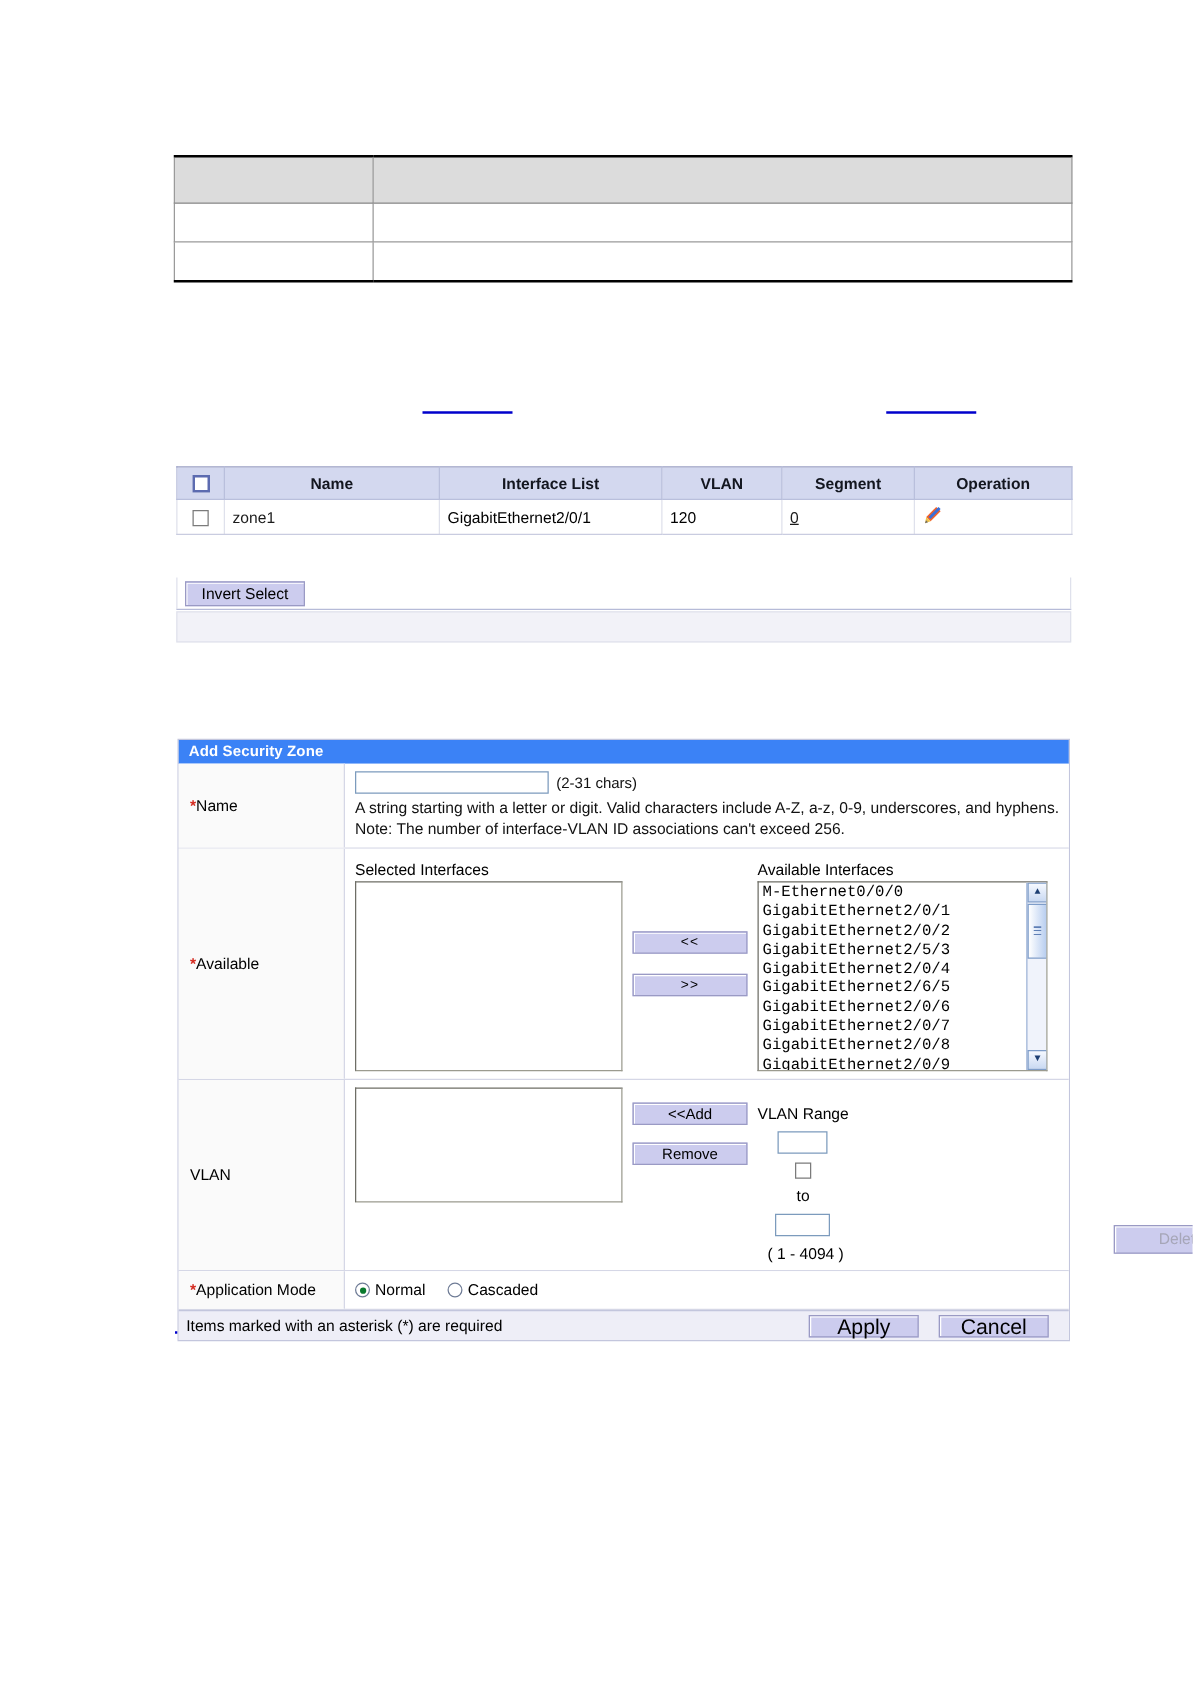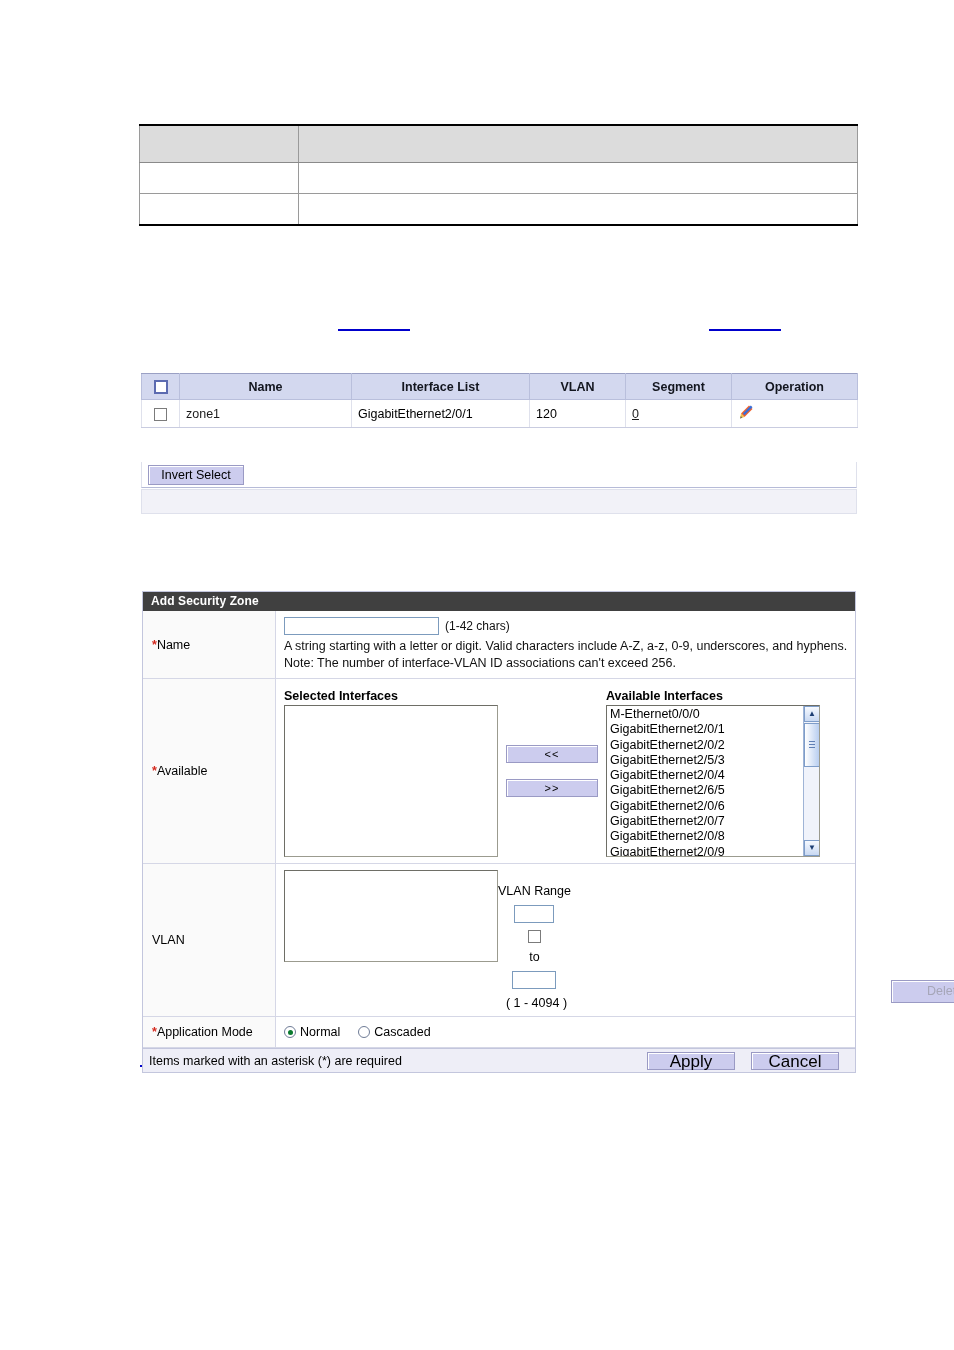--- a/index.html
+++ b/index.html
@@ -152,21 +152,21 @@
     position: absolute;
     left: 142px;
     top: 591px;
     width: 714px;
     border: 1px solid #c3c6dd;
     box-sizing: border-box;
     background: #ffffff;
   }
   #form-title {
     height: 19px;
-    background: #404040;
+    background: #3b82f6;
     color: #ffffff;
     font-weight: bold;
     font-size: 12px;
     line-height: 19px;
     padding-left: 8px;
     letter-spacing: 0.1px;
   }
   .frow {
     display: flex;
     border-bottom: 1px solid #d5d7e6;
@@ -202,33 +202,33 @@
   .hint { font-size: 12px; color: #111111; }
   .note-line { font-size: 12.5px; color: #111111; line-height: 17px; }
 
   
   .dual {
     display: flex;
     align-items: flex-start;
     padding-top: 4px;
   }
   .listcol { width: 214px; }
-  .listcap { font-size: 12.5px; margin-bottom: 2px; font-weight: bold; }
+  .listcap { font-size: 12.5px; margin-bottom: 2px; }
   .listbox {
     border: 1px solid #9b9b8f;
     border-top-color: #6e6e66;
     border-left-color: #6e6e66;
     background: #ffffff;
     height: 152px;
     box-sizing: border-box;
     overflow: hidden;
     position: relative;
   }
   .listbox.sel { width: 214px; }
-  .listbox.avail { width: 214px; padding-right: 16px; }
+  .listbox.avail { width: 232px; padding-right: 16px; font-family: Liberation Mono, monospace; }
   .opt {
     font-size: 12.5px;
     line-height: 15.3px;
     padding-left: 3px;
     white-space: nowrap;
     color: #000000;
   }
   .midcol {
     width: 108px;
     display: flex;
@@ -417,21 +417,21 @@
   <div id="form-title">Add Security Zone</div>
 
   <div class="frow">
     <div class="flabel">
       <span class="req-star">*</span>
         <span>Name</span>
     </div>
     <div class="fbody">
       <div style="display:flex;align-items:center;gap:6px;">
         <input class="txtin" type="text" style="width: 155px;" value="">
-        <span class="hint">(1-42 chars)</span>
+        <span class="hint">(2-31 chars)</span>
       </div>
       <div class="note-line" style="margin-top:3px;">A string starting with a letter or digit. Valid characters include A-Z, a-z, 0-9, underscores, and hyphens.</div>
       <div class="note-line">Note: The number of interface-VLAN ID associations can't exceed  256.</div>
     </div>
   </div>
 
   <div class="frow">
     <div class="flabel">
       <span class="req-star">*</span>
         <span>Available</span>
@@ -478,20 +478,24 @@
     </div>
   </div>
 
   <div class="frow">
     <div class="flabel">
       <span>VLAN</span>
     </div>
     <div class="fbody">
       <div style="display:flex;align-items:flex-start;">
         <div class="vlanbox"></div>
+        <div class="midcol" style="padding-top:12px;gap:14px;">
+          <button class="wbtn addbtn">&lt;&lt;Add</button>
+          <button class="wbtn addbtn">Remove</button>
+        </div>
         <div class="vlan-right">
           <div class="vrow1">
             <span style="font-size:12.5px;">VLAN Range</span>
             <input class="txtin" type="text" style="width: 40px;" value="">
             <span class="cbx"></span>
             <span style="font-size:12.5px;">to</span>
             <input class="txtin" type="text" style="width: 44px;" value="">
             <span style="font-size:12.5px;margin-left:4px;">( 1 - 4094 )</span>
           </div>
         </div>

